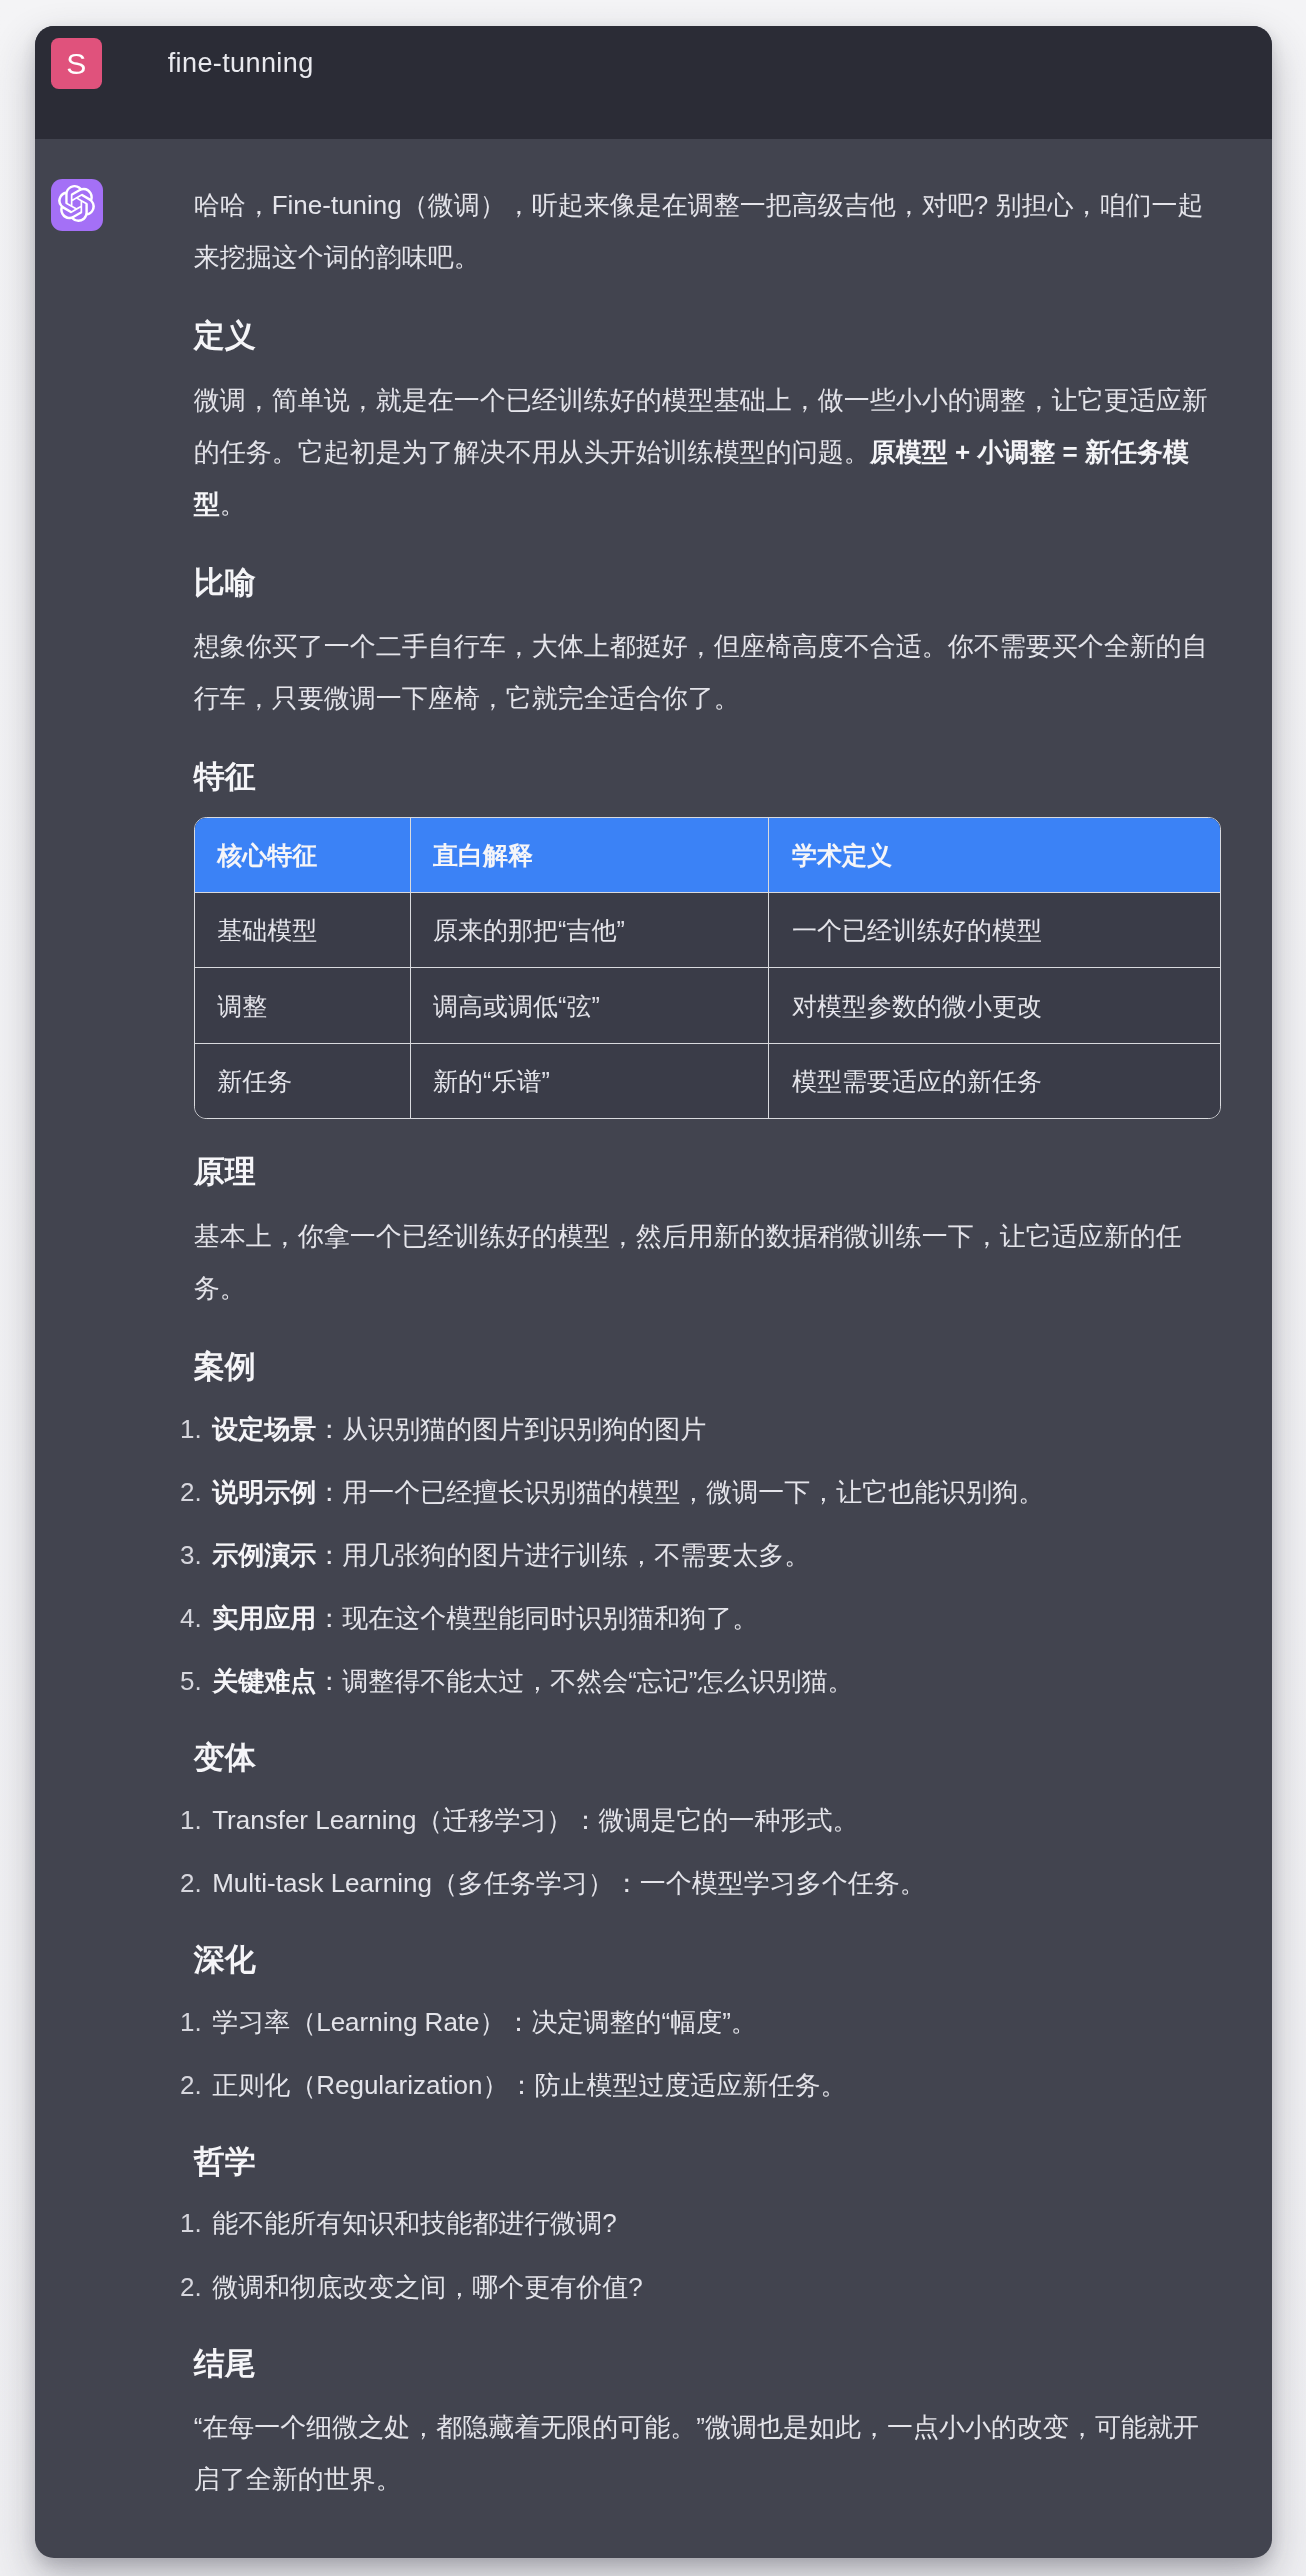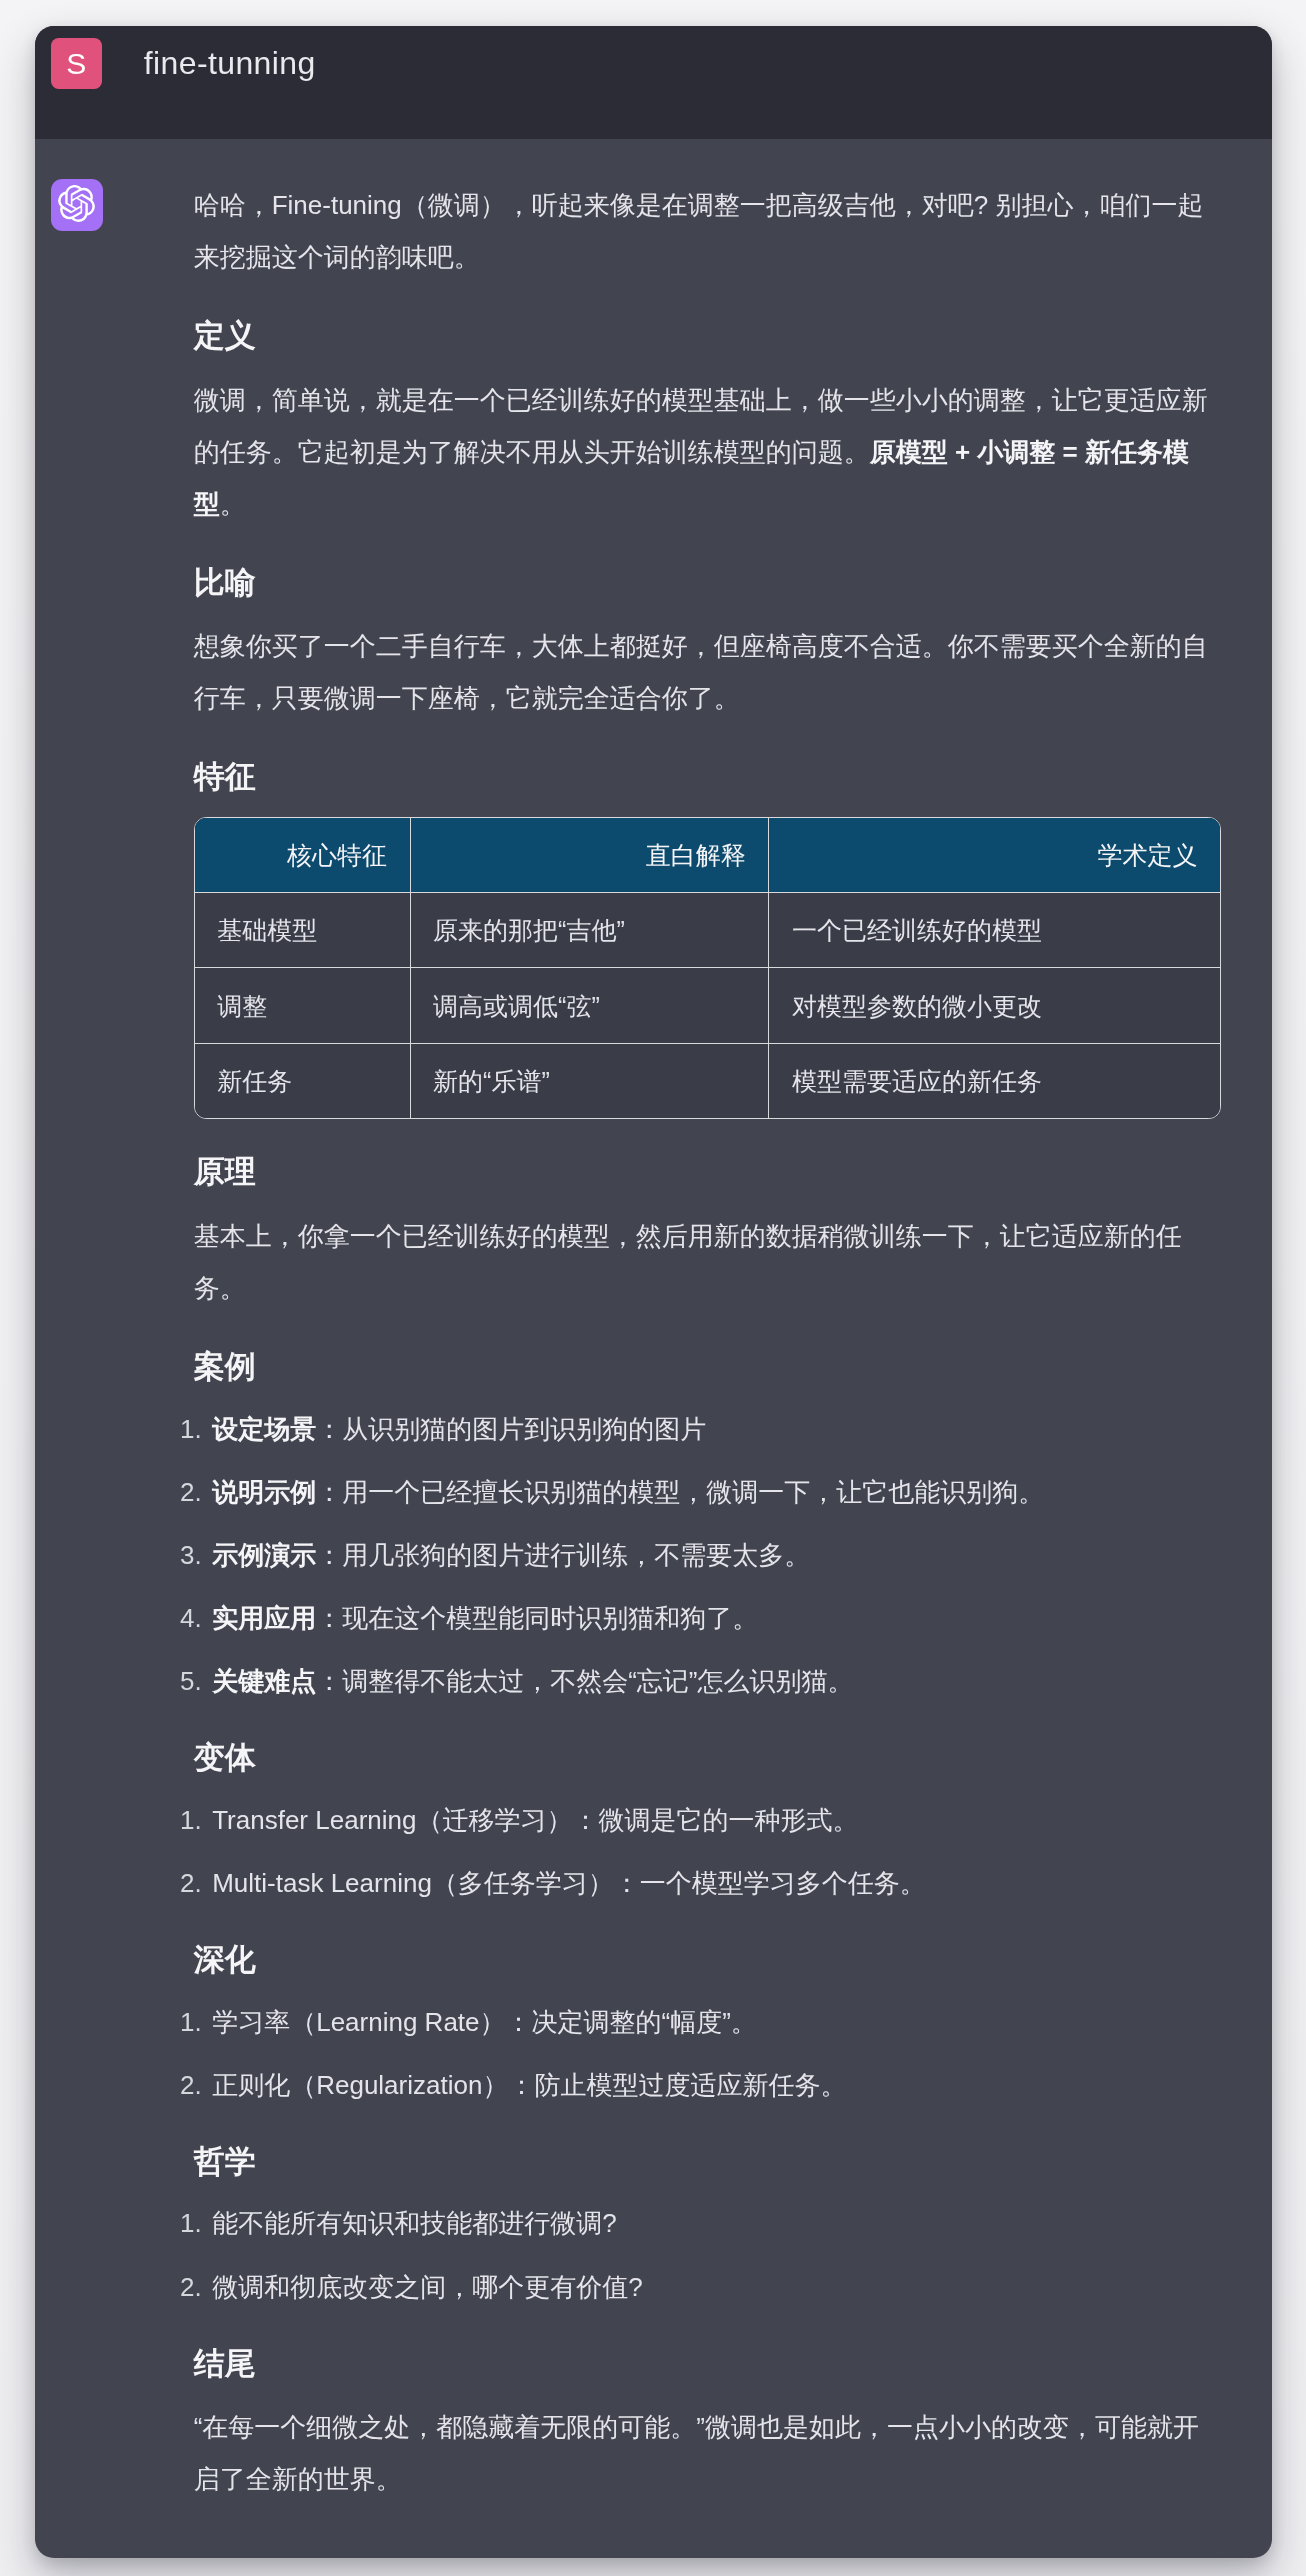--- a/index.html
+++ b/index.html
@@ -44,22 +44,23 @@
     background: #e0527c;
     color: #ffffff;
     font-size: 30px;
     line-height: 1;
     display: flex;
     align-items: center;
     justify-content: center;
   }
   .window-title {
     color: #e9e9ee;
-    font-size: 32px;
+    font-size: 27px;
     letter-spacing: 0.4px;
+    margin-left: 24px;
   }
   
   .chat {
     display: flex;
     align-items: flex-start;
     padding: 40px 51px 47px 15.7px;
     gap: 46px;
   }
   .avatar {
     width: 52px;
@@ -129,24 +130,24 @@
     margin: 19px 0 22.6px 0;
   }
   table.features {
     width: 100%;
     border-collapse: collapse;
     font-size: 25px;
     color: #e4e4ea;
     background: #3a3c48;
   }
   table.features th {
-    background: #0c4a6e;
+    background: #3b82f6;
     color: #f5f5f8;
-    font-weight: 400;
-    text-align: right;
+    font-weight: 700;
+    text-align: left;
     padding: 12.2px 22.6px;
     border-bottom: 1.7px solid #d9dade;
     border-right: 1.7px solid #d9dade;
   }
   table.features td {
     padding: 12.2px 22.6px;
     border-bottom: 1.7px solid #d9dade;
     border-right: 1.7px solid #d9dade;
   }
   table.features th:last-child,

